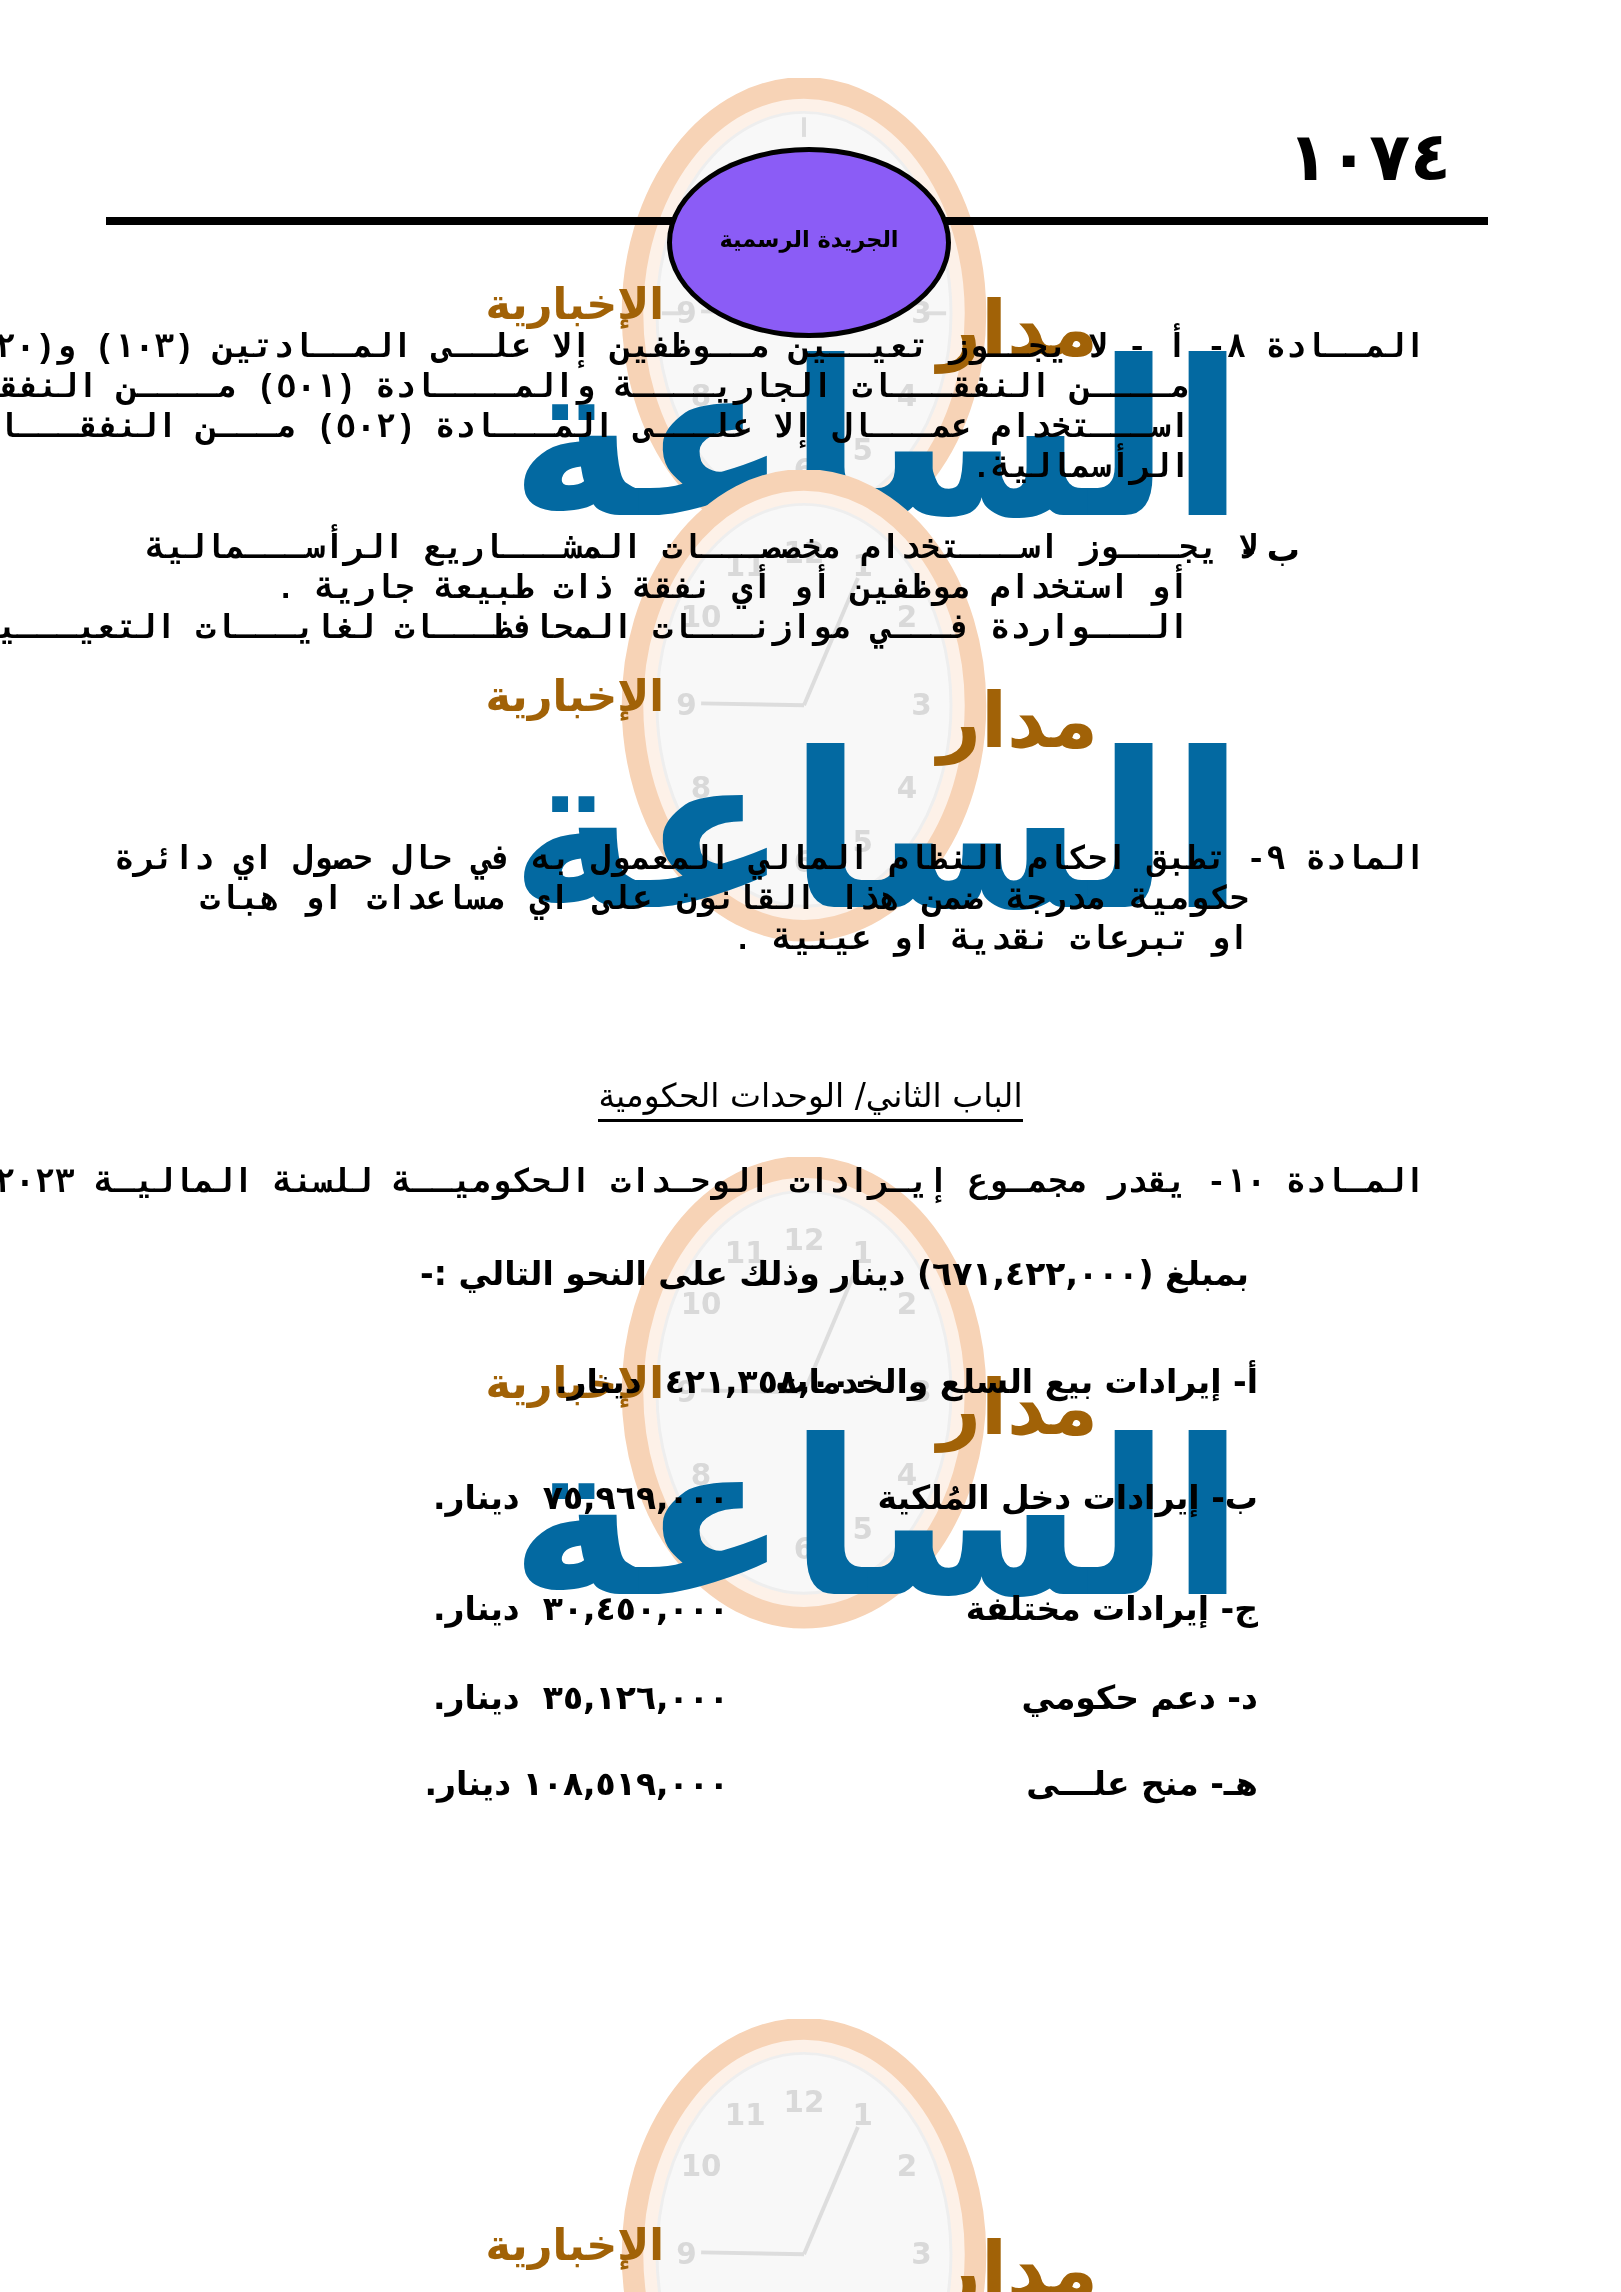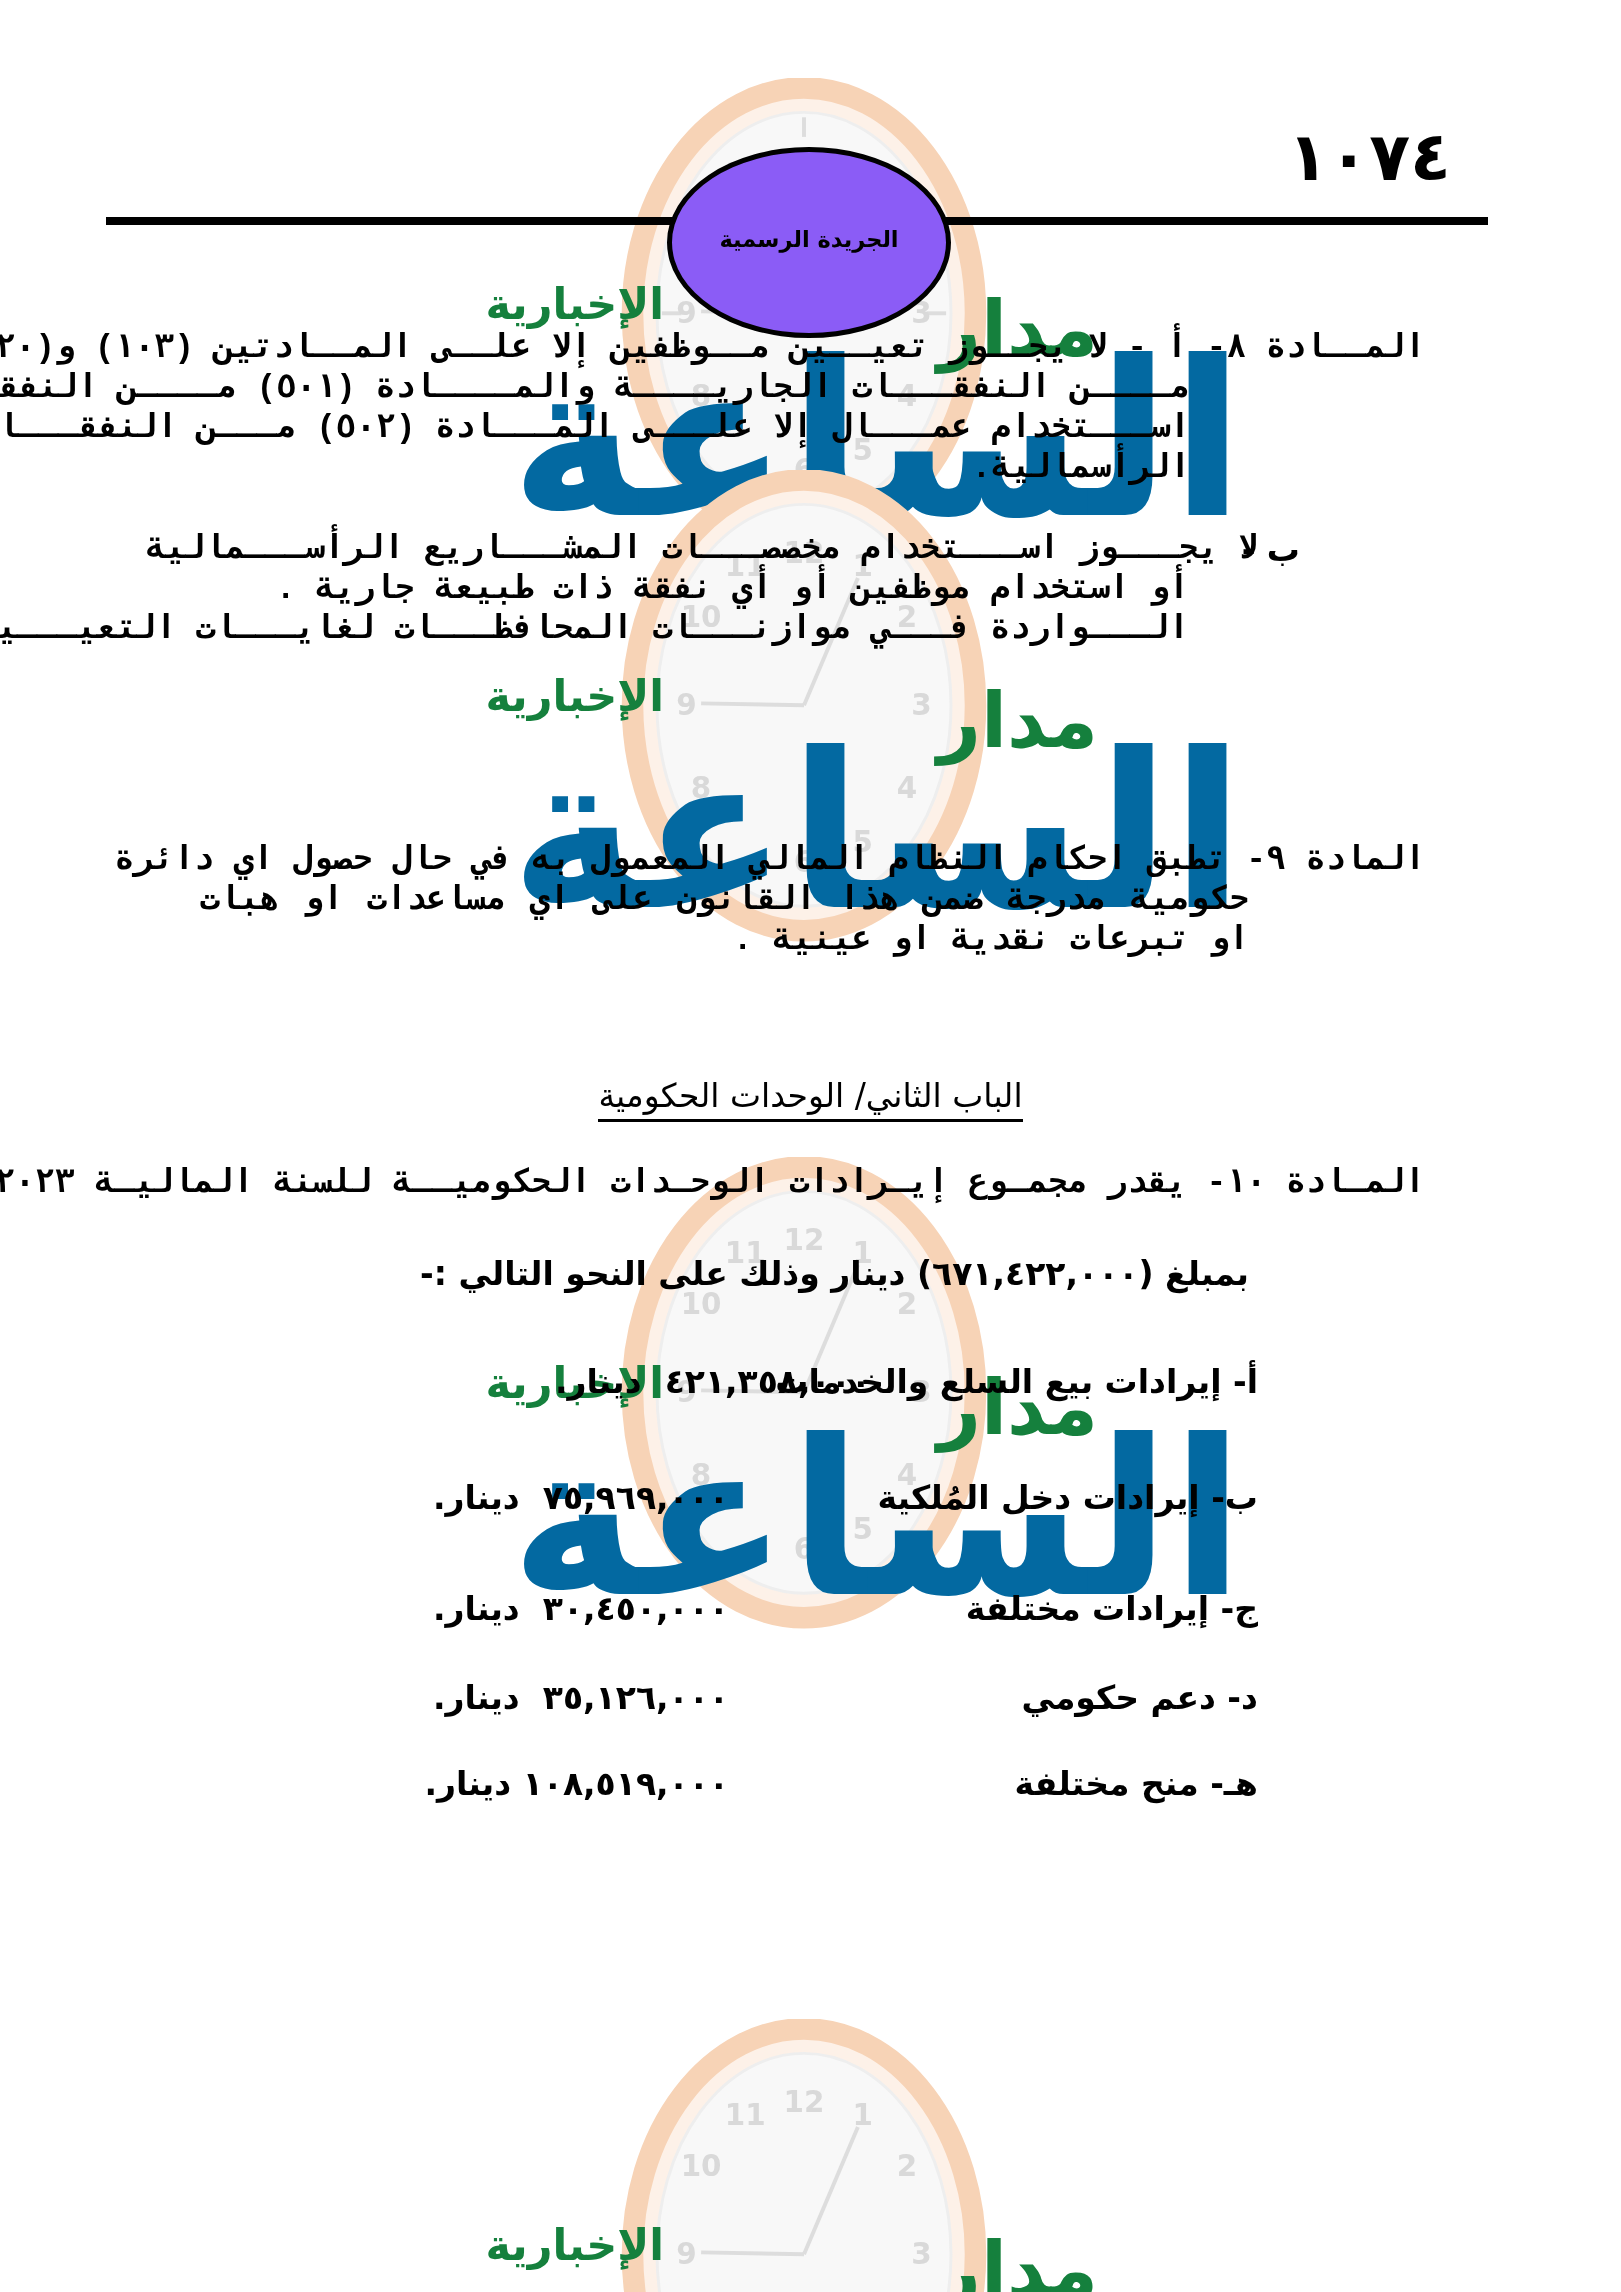--- a/index.html
+++ b/index.html
@@ -5,21 +5,21 @@
     html, body { margin: 0; padding: 0; }
     body {
       width: 1621px; height: 2293px; position: relative; overflow: hidden;
       background: #ffffff;
       font-family: "DejaVu Sans", "Liberation Sans", sans-serif;
       color: #000;
     }
     
     .wm { position: absolute; width: 686px; height: 549px; pointer-events: none; }
     .wm svg { width: 100%; height: 100%; }
-    .wm .wm-txt { position: absolute; color: #15803d; font-weight: bold; font-family: "DejaVu Sans", sans-serif; white-space: nowrap; }
+    .wm .wm-txt { position: absolute; color: #a16207; font-weight: bold; font-family: "DejaVu Sans", sans-serif; white-space: nowrap; }
     .wm .wm-madar { right: 49px; top: 206px; font-size: 76px; }
     .wm .wm-ikhbaria { left: 24.5px; top: 201px; font-size: 43px; }
     .wm .wm-saa { left: 49px; top: 255px; font-size: 216px; line-height: 1; letter-spacing: 7.8px; color: #0369a1; }
 
     
     .page-number {
       position: absolute; top: 118px; left: 1304px; width: 147px; text-align: center;
       font-size: 67px; font-weight: bold; font-family: "DejaVu Sans", sans-serif; direction: rtl;
     }
     .header-rule { position: absolute; top: 217px; left: 106px; width: 1382px; height: 7.8px; background: #000; }
@@ -235,19 +235,19 @@
       <span>٣٠,٤٥٠,٠٠٠</span>&nbsp;&nbsp;<span>دينار.</span>
     </span>
   </div>
   <div class="rev-item" style="top:316px;">
     <span class="rev-label">د-  دعم حكومي</span>
     <span class="rev-amount">
       <span>٣٥,١٢٦,٠٠٠</span>&nbsp;&nbsp;<span>دينار.</span>
     </span>
   </div>
   <div class="rev-item" style="top:402px;">
-    <span class="rev-label">هـ- منح مختلفة</span>
+    <span class="rev-label">هـ- منح علـــى</span>
     <span class="rev-amount">
       <span>١٠٨,٥١٩,٠٠٠</span>&nbsp;<span>دينار.</span>
     </span>
   </div>
 </div>
 
 
 </body></html>

